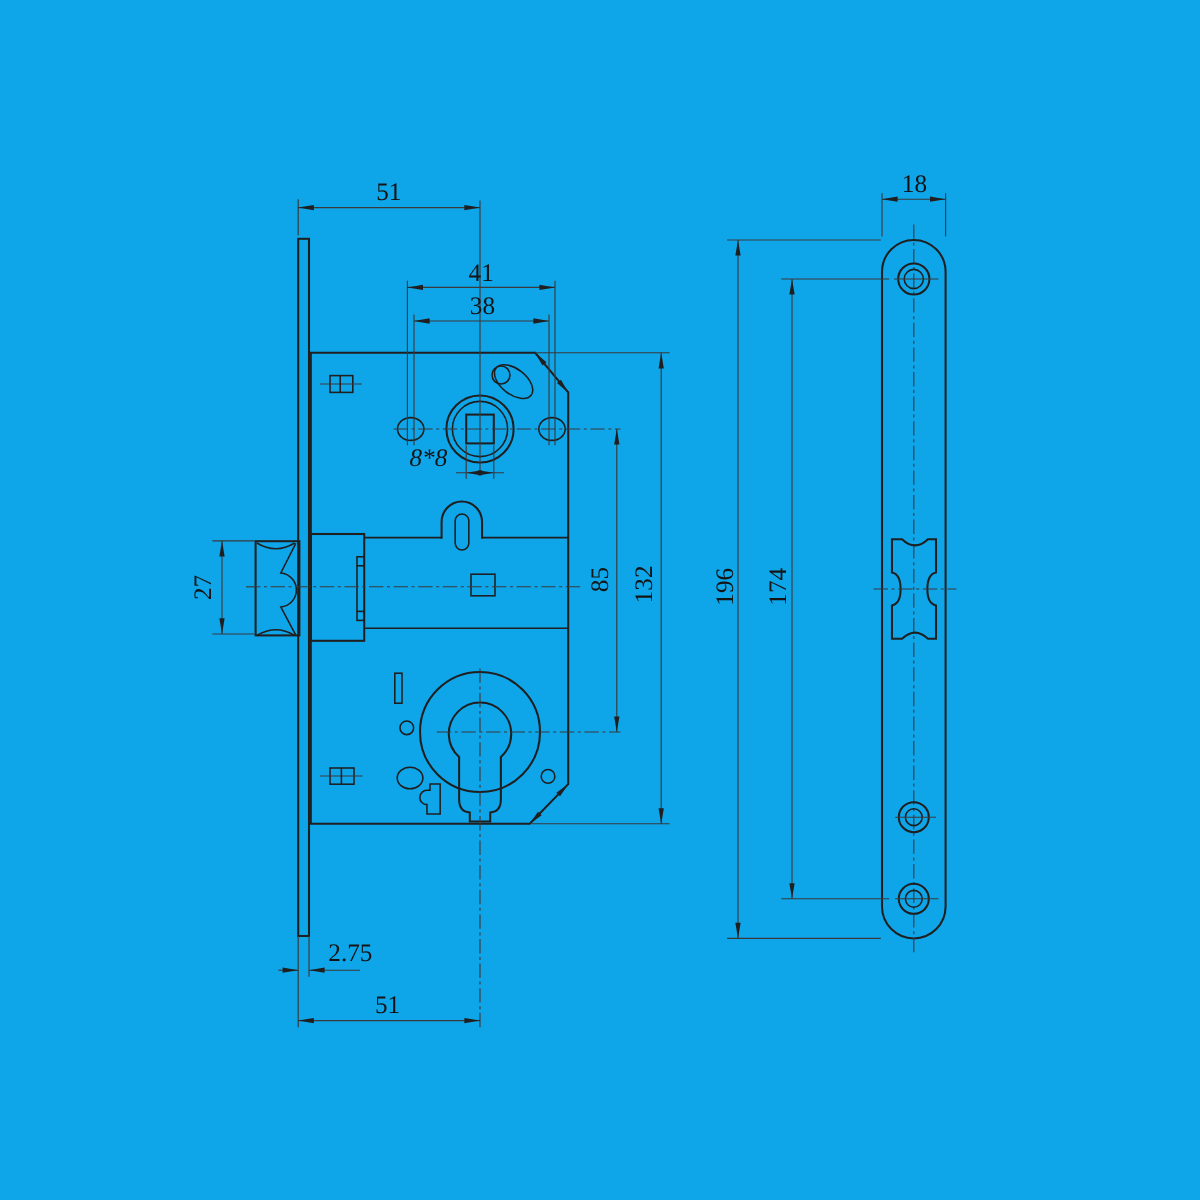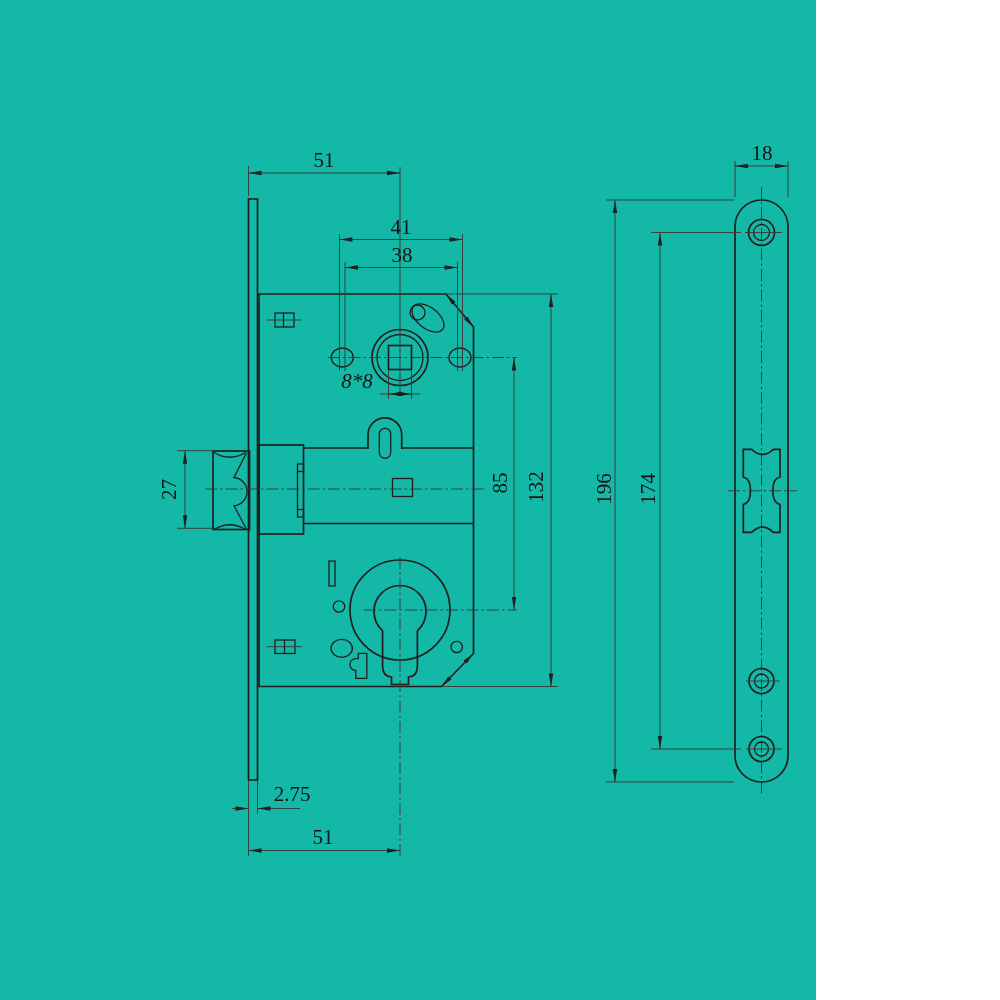--- a/index.html
+++ b/index.html
@@ -1,16 +1,16 @@
 <!DOCTYPE html>
 <html><head>
 <meta charset="utf-8">
 <style>
   html,body{margin:0;padding:0;background:#ffffff;}
-  .canvas{position:relative;width:816px;height:1000px;background:#14b8a6;overflow:hidden;}
+  .canvas{position:relative;width:1000px;height:1000px;background:#0ea5e9;overflow:hidden;}
   svg{display:block;}
   .obj{stroke:#1f1f1f;stroke-width:1.7;fill:none;stroke-linecap:butt;stroke-linejoin:miter;}
   .obj2{stroke:#1f1f1f;stroke-width:1.3;fill:none;}
   .thin{stroke:#3a3a3a;stroke-width:0.95;fill:none;}
   .cline{stroke:#3a3a3a;stroke-width:0.95;fill:none;stroke-dasharray:12 3 2.5 3;}
   .arr{fill:#1f1f1f;stroke:none;}
   text{font-family:"Liberation Serif","DejaVu Serif",serif;font-size:21px;fill:#141414;}
   .ital{font-style:italic;}
 </style>
 </head>

